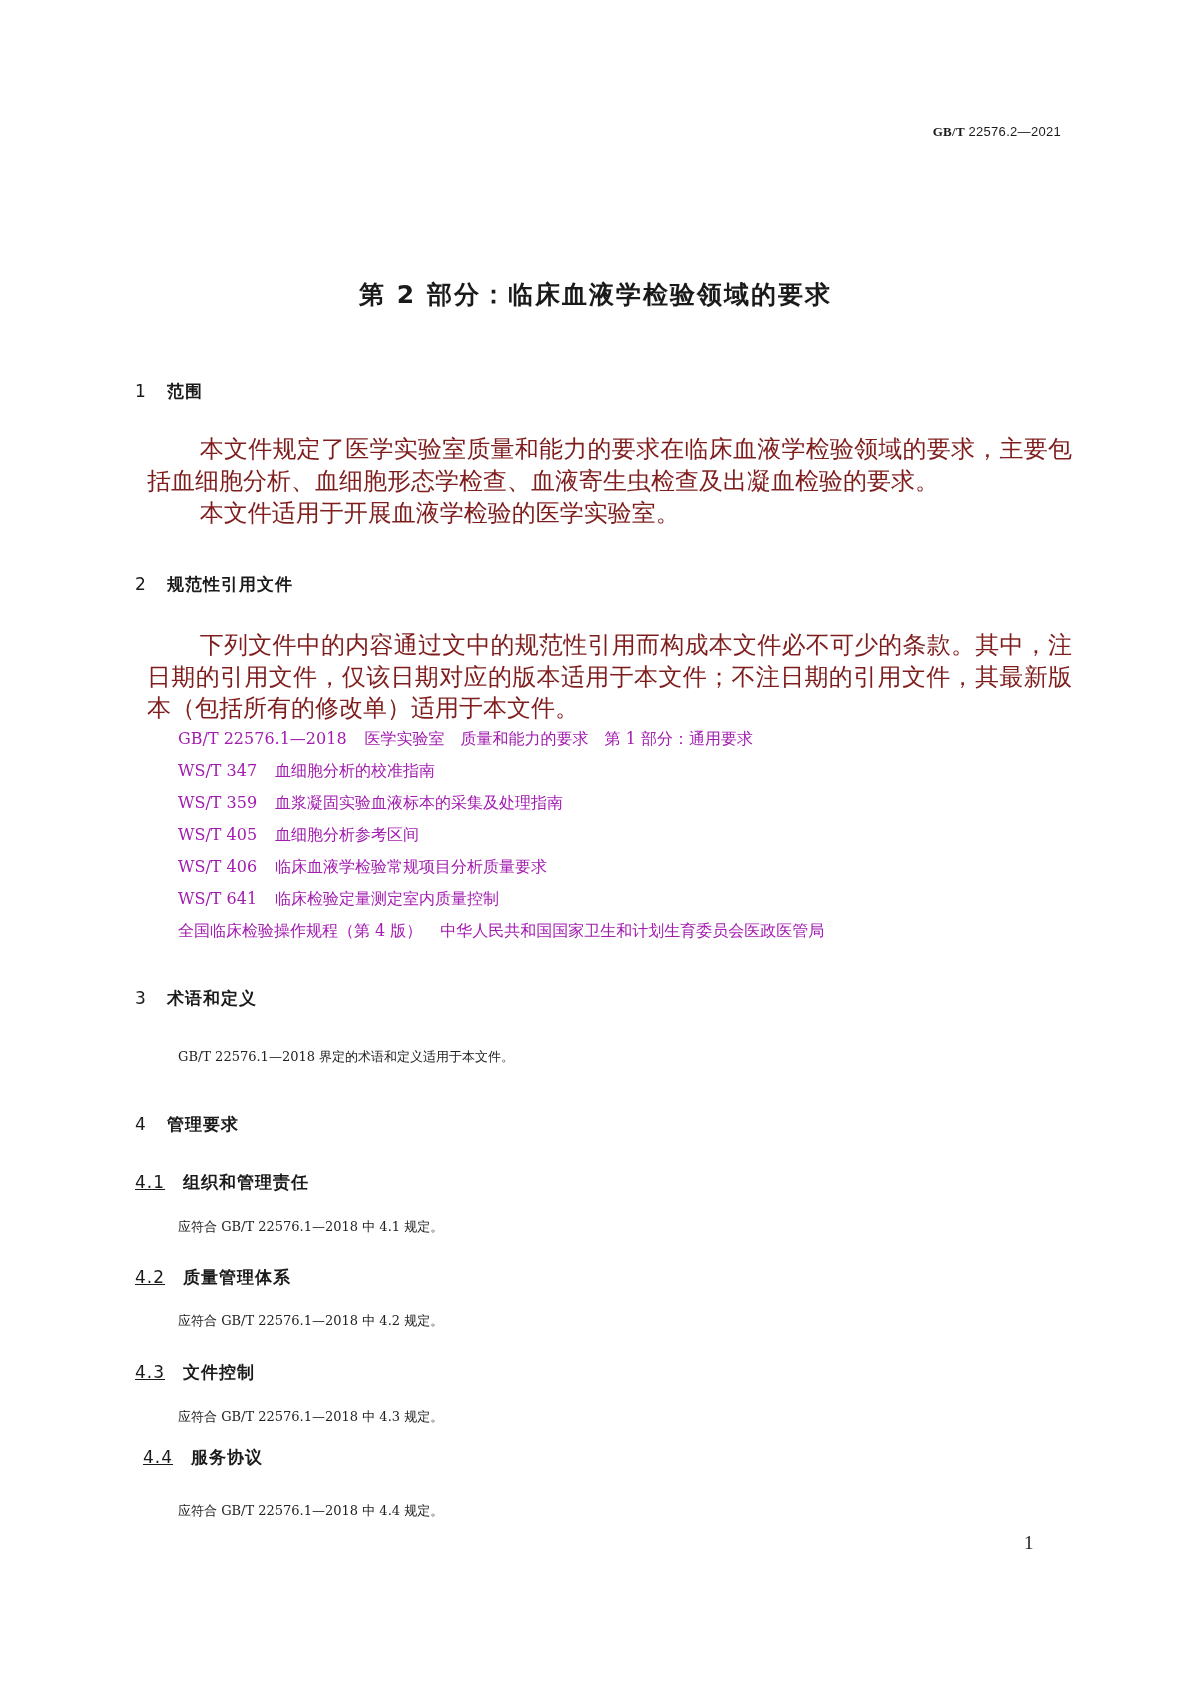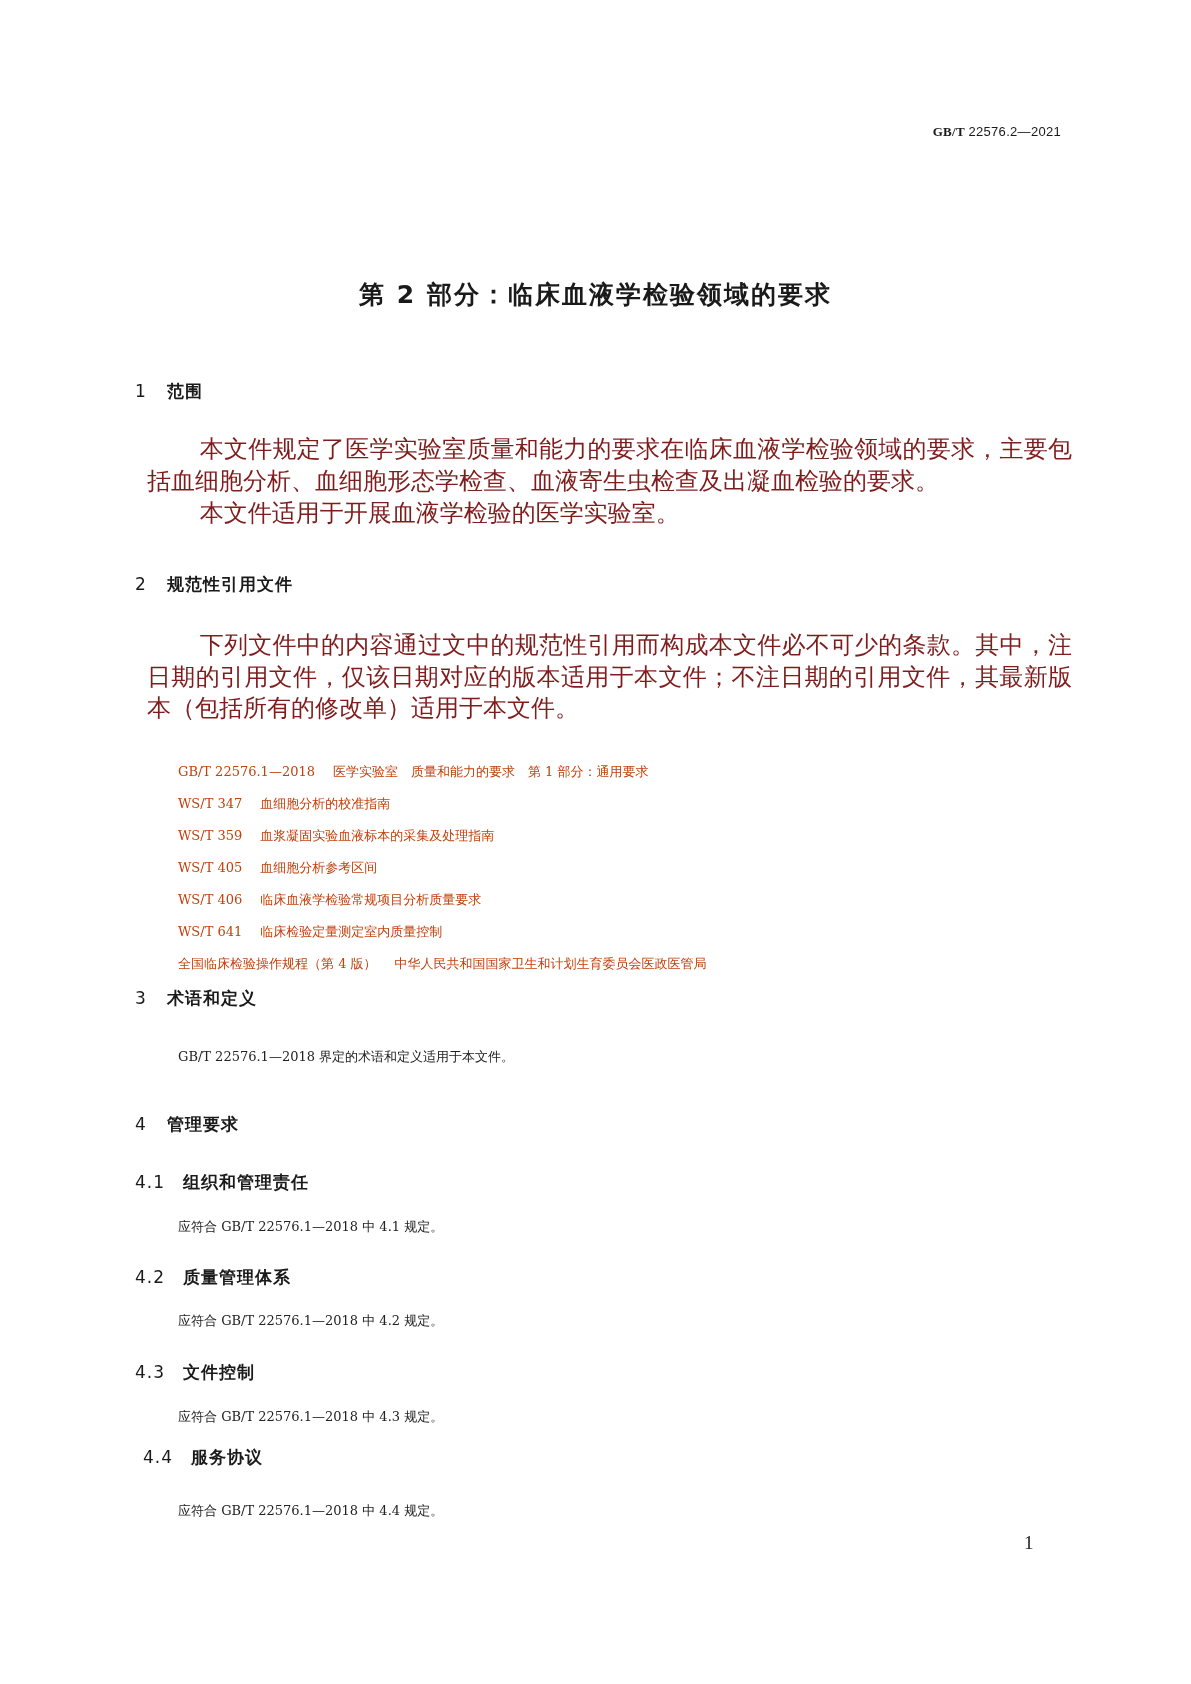--- a/index.html
+++ b/index.html
@@ -7,24 +7,24 @@
   .page { position: absolute; left: 0; top: 0; width: 1191px; height: 1684px; background: #fff; }
   .std-code { position: absolute; right: 130px; top: 124px; font-size: 13px; letter-spacing: 0.3px; }
   .std-code .gb { font-family: "Liberation Serif", serif; font-weight: bold; }
   .std-code .num { font-family: "Liberation Sans", sans-serif; }
   .title { position: absolute; left: 0; width: 1191px; text-align: center; font-family: "DejaVu Sans", sans-serif; font-size: 25px; font-weight: bold; letter-spacing: 2px; }
   .title1 { top: 234px; }
   .title2 { top: 278px; }
   .h1 { position: absolute; left: 135px; font-family: "DejaVu Sans", sans-serif; font-size: 17px; font-weight: bold; letter-spacing: 1px; }
   .h1 .no { display: inline-block; width: 32px; font-weight: normal; }
   .h2 { position: absolute; left: 135px; font-family: "DejaVu Sans", sans-serif; font-size: 17px; font-weight: bold; letter-spacing: 1px; }
-  .h2 .no { display: inline-block; width: 48px; font-weight: normal; }
+  .h2 .no { display: inline-block; width: 48px; font-weight: normal; text-decoration: underline; }
   .para { position: absolute; left: 135px; width: 925px; font-family: "DejaVu Serif", "Liberation Serif", serif; font-size: 24px; line-height: 31.5px; color: #7f1d1d; text-align: justify; margin-left: 12px; }
   .indent { text-indent: 2.2em; }
-  .ref { position: absolute; left: 178px; font-family: "DejaVu Serif", "Liberation Serif", serif; font-size: 13px; color: #c2410c; white-space: nowrap; margin-top: 34px; }
+  .ref { position: absolute; left: 178px; font-family: "DejaVu Serif", "Liberation Serif", serif; font-size: 16px; color: #a21caf; white-space: nowrap; }
   .ref .code { display: inline-block; margin-right: 18px; }
   .body-line { position: absolute; left: 178px; font-family: "DejaVu Serif", "Liberation Serif", serif; font-size: 13px; color: #222; white-space: nowrap; }
   .page-num { position: absolute; left: 1024px; top: 1532px; font-family: "Liberation Serif", serif; font-size: 19px; color: #222; }
 </style>
 </head>
 <body>
 
 <div class="page">
 
   <div class="std-code">

